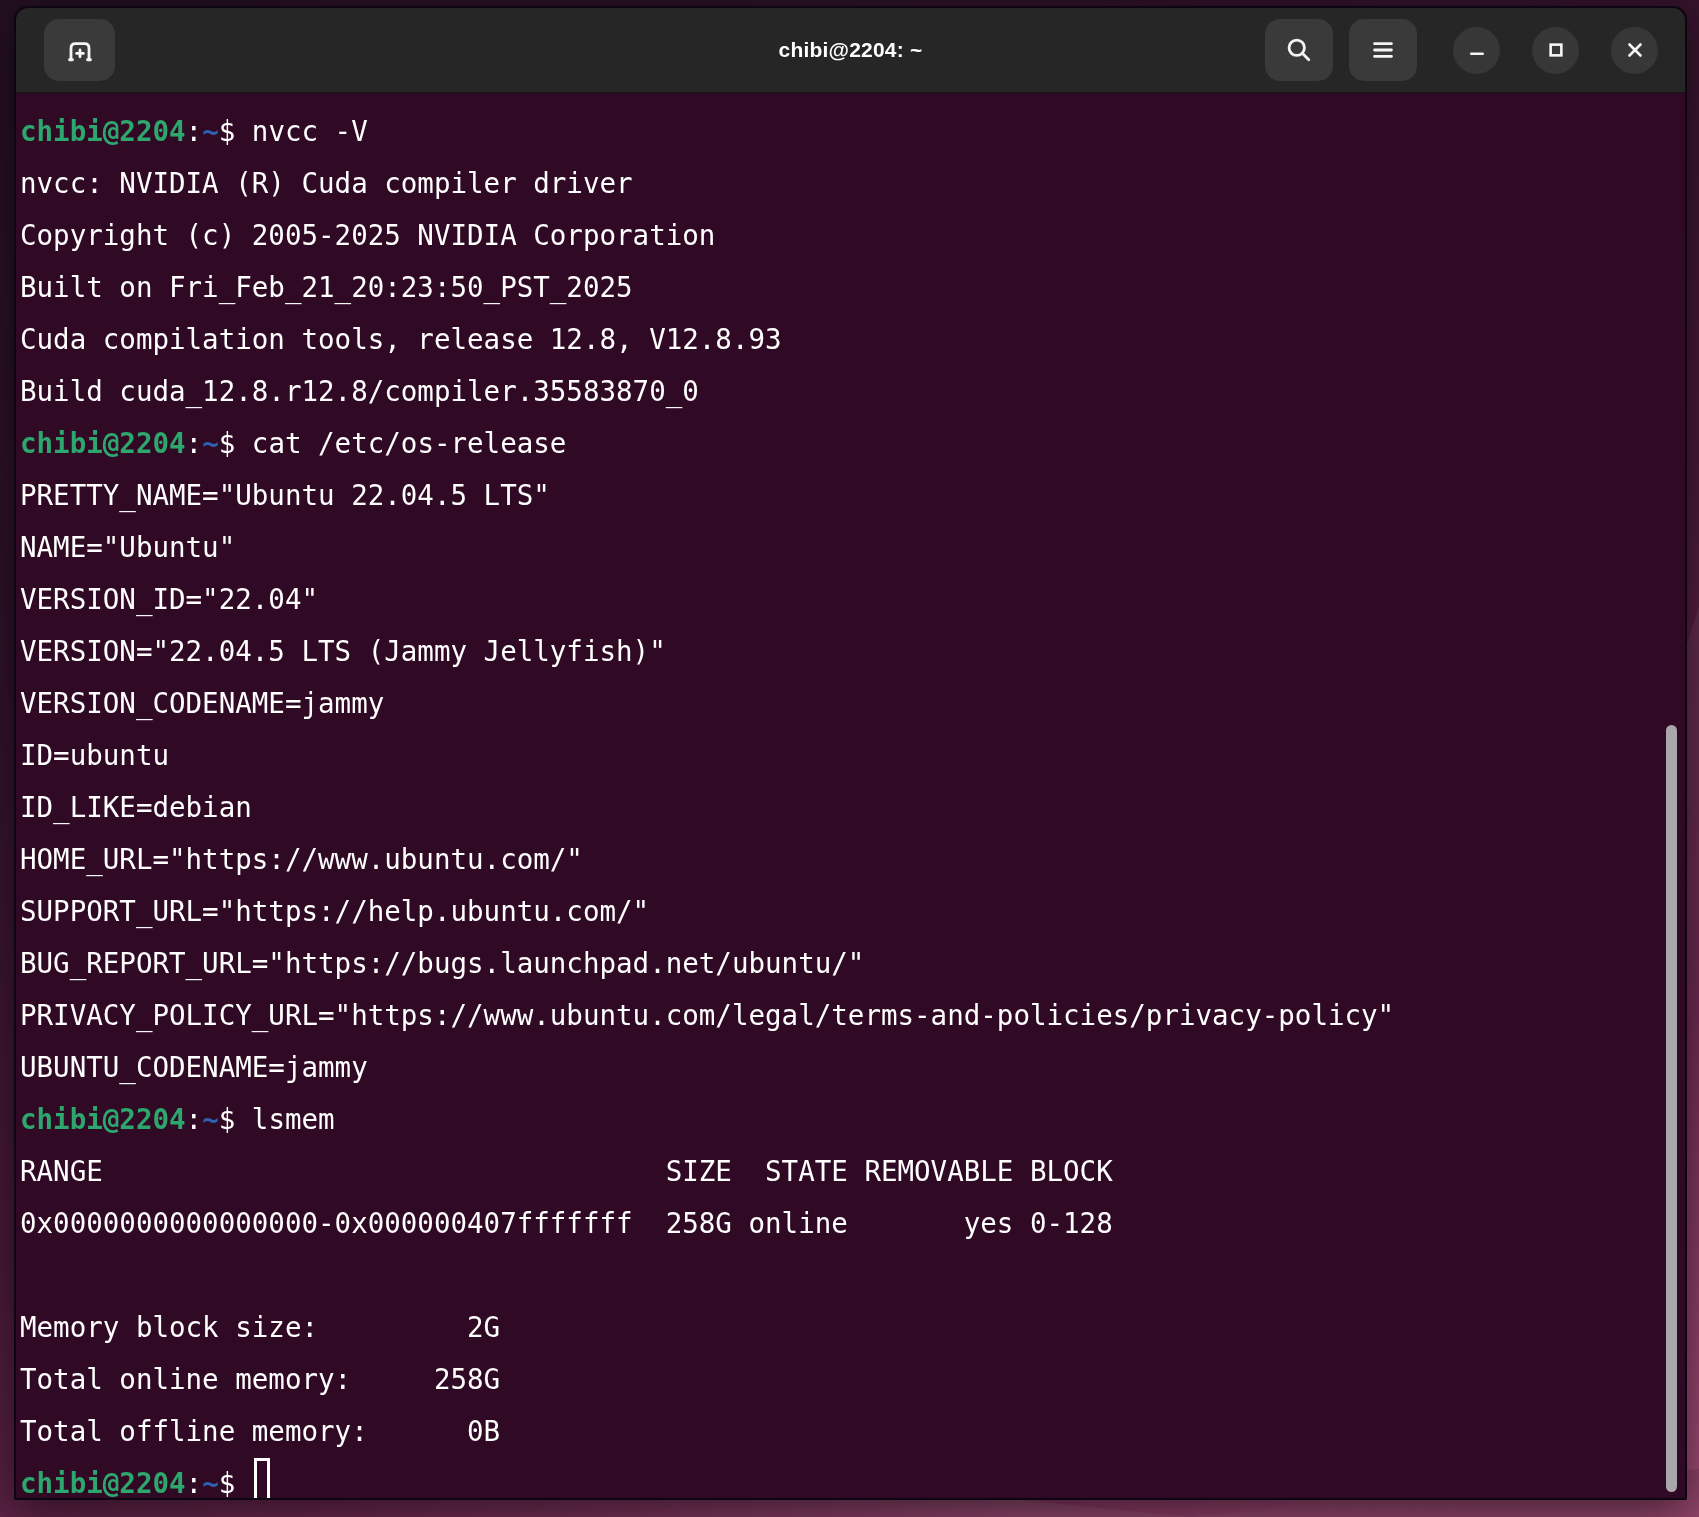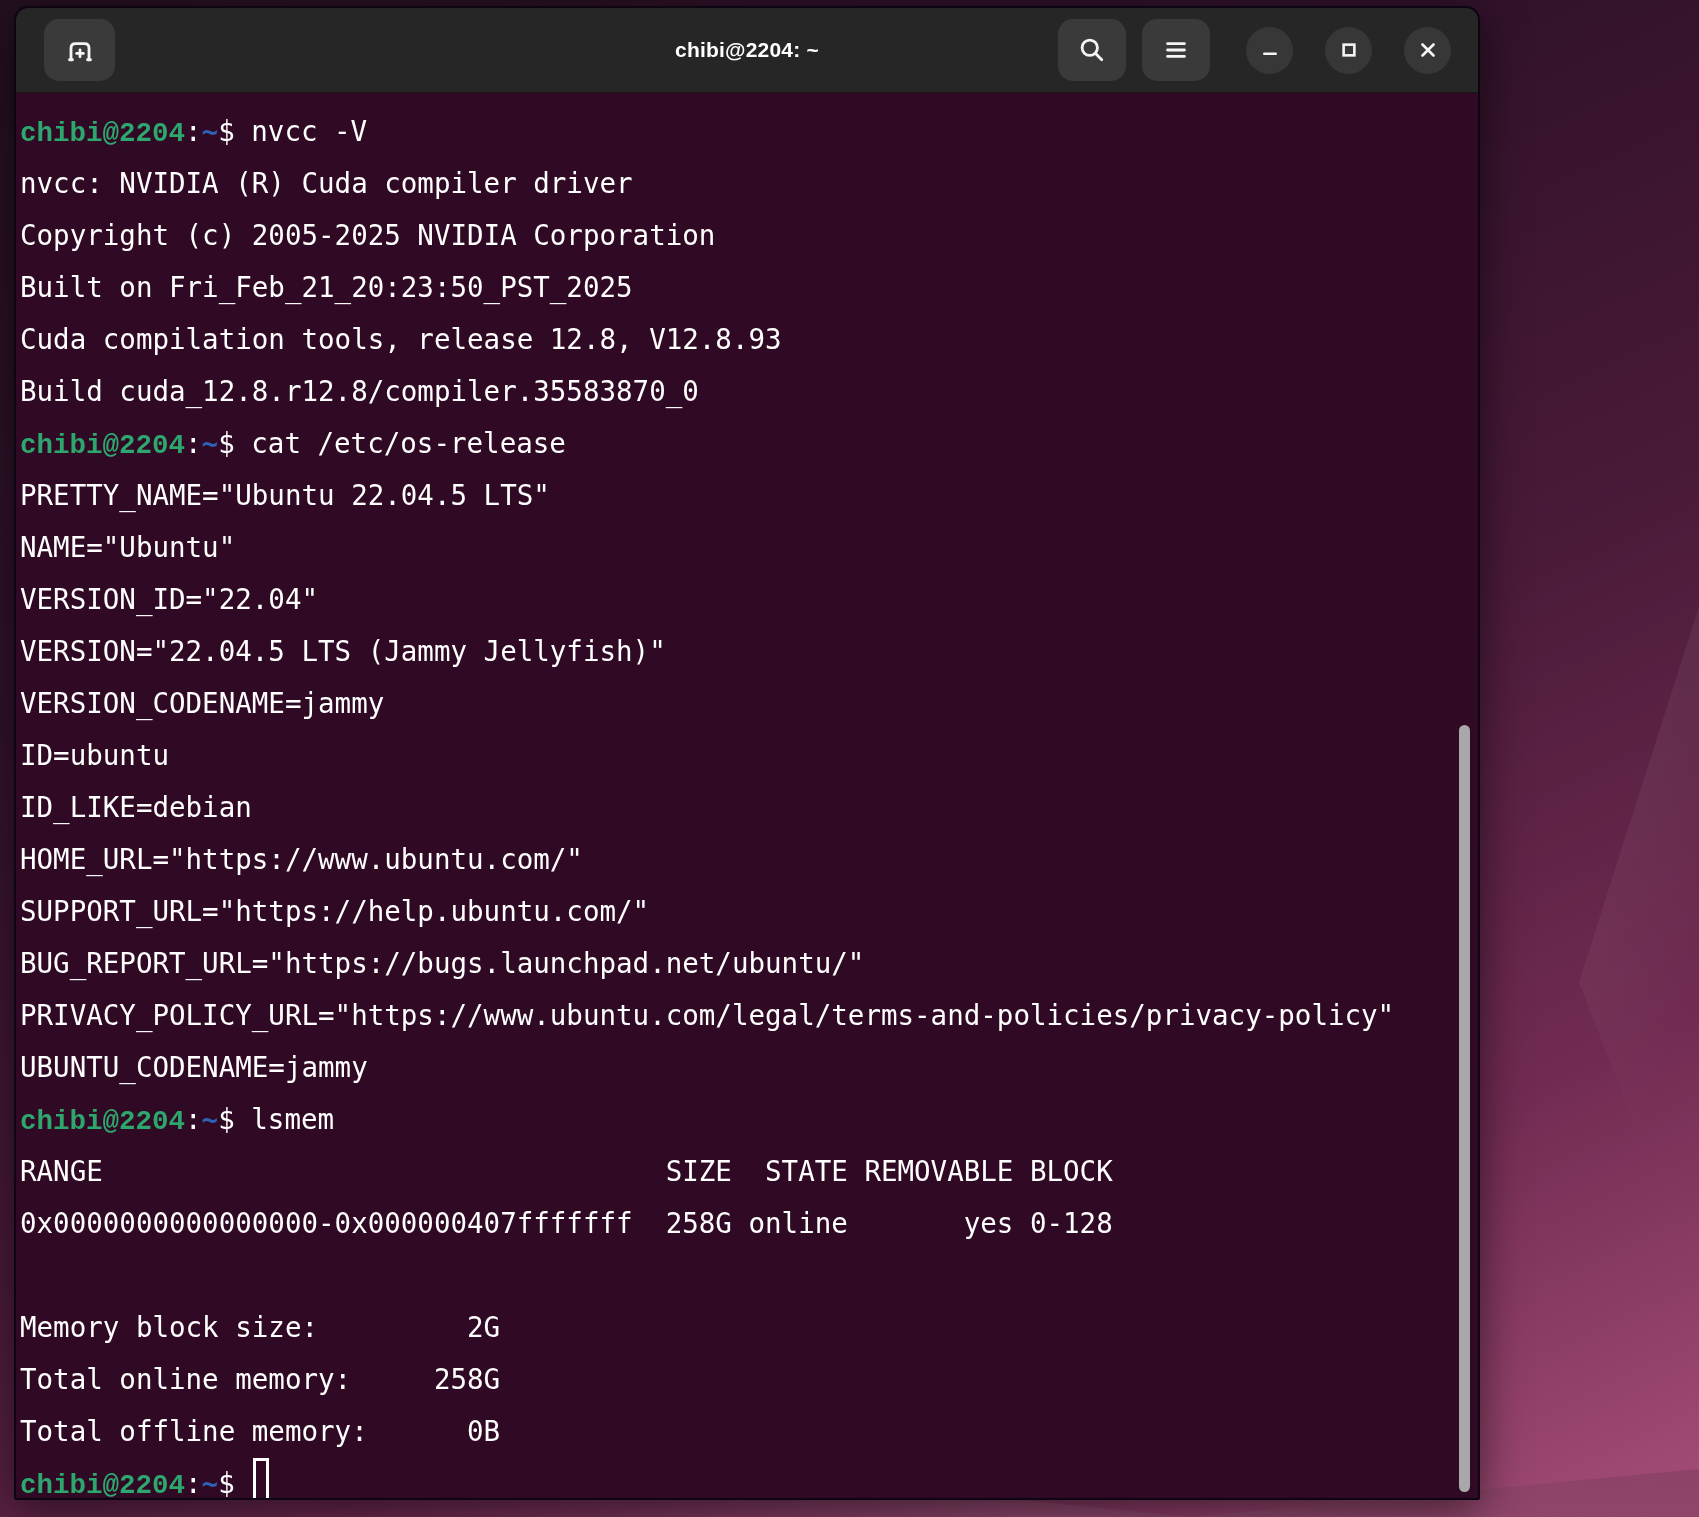--- a/index.html
+++ b/index.html
@@ -10,21 +10,21 @@
   }
   .facet{position:absolute;pointer-events:none;}
   .facet.f1{right:0;top:40%;width:120px;height:45%;
     background:linear-gradient(115deg,rgba(255,255,255,0.10),transparent 70%);
     clip-path:polygon(100% 0,0 55%,100% 100%);}
   .facet.f2{left:0;bottom:0;width:100%;height:60px;
     background:linear-gradient(90deg,transparent 20%,rgba(255,255,255,0.07) 60%,rgba(0,0,0,0.12) 100%);
     clip-path:polygon(0 100%,35% 0,70% 100%,100% 20%,100% 100%);}
 
   .window{
-    position:absolute;left:14px;top:6px;width:1466px;height:1494px;
+    position:absolute;left:14px;top:6px;width:1673px;height:1494px;
     background:var(--term-bg,#300a24);
     border:2px solid #0d0612;box-sizing:border-box;
     border-radius:14px 14px 2px 2px;
     box-shadow:0 10px 46px rgba(0,0,0,0.55);
     display:flex;flex-direction:column;overflow:hidden;
   }
   .headerbar{
     height:84px;flex:0 0 84px;background:var(--headerbar,#262626);
     border-bottom:1px solid #161616;border-radius:12px 12px 0 0;
     position:relative;display:flex;align-items:center;
@@ -47,21 +47,21 @@
   .terminal{
     flex:1;position:relative;overflow:hidden;
     padding:12px 6px 0 4px;
     font-family:"DejaVu Sans Mono",monospace;
     font-size:27.5px;line-height:52px;
     color:var(--term-fg,#ffffff);
     white-space:pre;
   }
   .line{height:52px;}
   .c-fg{color:var(--term-fg,#ffffff);}
-  .c-green{color:var(--term-green,#2ea76e);font-weight:bold;font-family:Liberation Mono, monospace;}
+  .c-green{color:var(--term-green,#2ea76e);font-weight:bold;}
   .c-blue{color:var(--term-blue,#2d62b5);font-weight:bold;}
   .cursor{
     display:inline-block;width:16px;height:44px;box-sizing:border-box;
     border:3px solid #ffffff;vertical-align:-9px;margin-left:2px;
   }
   .scroll-thumb{
     position:absolute;right:8px;top:717px;width:11px;height:767px;
     background:#a9a7aa;border-radius:6px;
   }
 </style>

